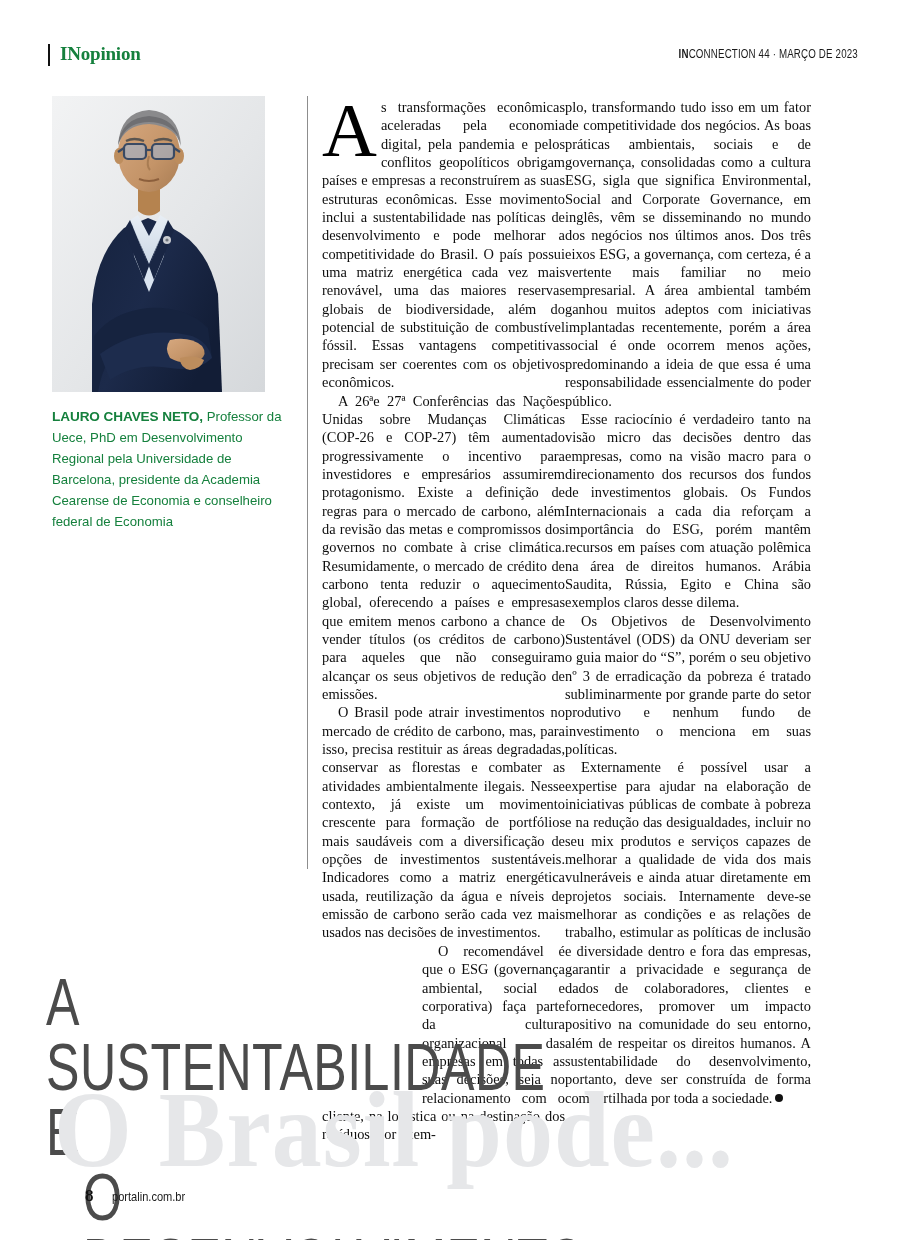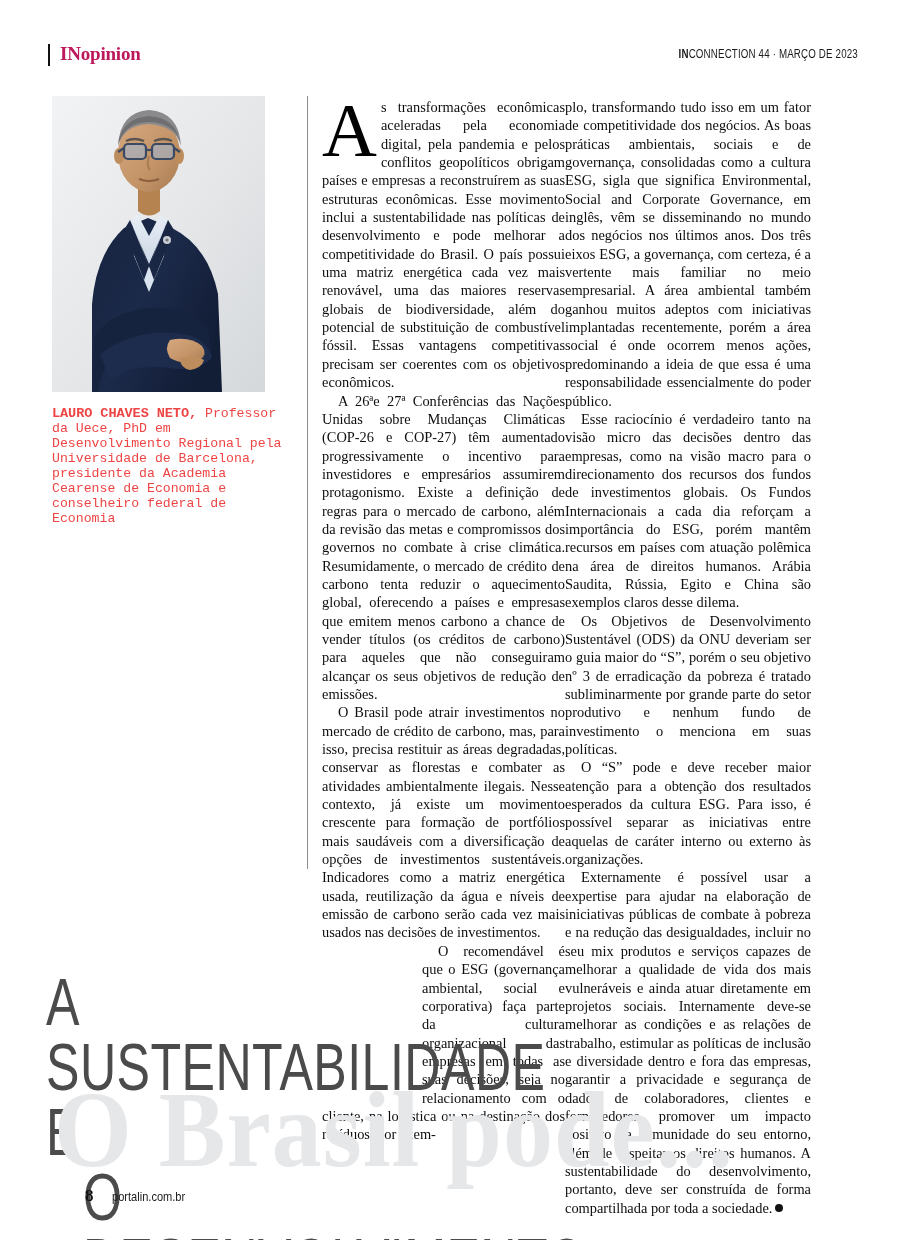--- a/index.html
+++ b/index.html
@@ -33,21 +33,21 @@
     background: #111;
   }
   .section-title {
     position: absolute;
     left: 12px;
     top: -1px;
     font-family: "Liberation Serif", serif;
     font-weight: bold;
     font-size: 19px;
     letter-spacing: -0.2px;
-    color: #be185d;
+    color: #15803d;
   }
   .issue-line {
     position: absolute;
     right: 0;
     top: 3px;
     font-family: "Liberation Sans", sans-serif;
     font-size: 12.5px;
     font-weight: bold;
     letter-spacing: 0.2px;
     color: #1a1a1a;
@@ -68,24 +68,24 @@
     background: #e9eaec;
   }
   .photo svg { display: block; }
 
   
   .bio {
     position: absolute;
     left: 52px;
     top: 406px;
     width: 232px;
-    font-family: Liberation Mono, monospace;
+    font-family: Liberation Sans, sans-serif;
     font-size: 13.2px;
-    line-height: 15px;
-    color: #ef4444;
+    line-height: 21px;
+    color: #15803d;
   }
   .bio-name {
     font-weight: bold;
     font-size: 13.6px;
     letter-spacing: -0.1px;
   }
 
   
   .divider {
     position: absolute;
@@ -309,21 +309,20 @@
     <p class="first"><span class="dropcap">A</span><span>s transformações econômicas aceleradas pela economia digital, pela pandemia e pelos conflitos geopolíticos obrigam países e empresas a reconstruírem as suas estruturas econômicas. Esse movimento inclui a sustentabilidade nas políticas de desenvolvimento e pode melhorar a competitividade do Brasil. O país possui uma matriz energética cada vez mais renovável, uma das maiores reservas globais de biodiversidade, além do potencial de substituição de combustível fóssil. Essas vantagens competitivas precisam ser coerentes com os objetivos econômicos.</span></p>
     <p><span>A 26ªe 27ª Conferências das Nações Unidas sobre Mudanças Climáticas (COP-26 e COP-27) têm aumentado progressivamente o incentivo para investidores e empresários assumirem protagonismo. Existe a definição de regras para o mercado de carbono, além da revisão das metas e compromissos dos governos no combate à crise climática. Resumidamente, o mercado de crédito de carbono tenta reduzir o aquecimento global, oferecendo a países e empresas que emitem menos carbono a chance de vender títulos (os créditos de carbono) para aqueles que não conseguiram alcançar os seus objetivos de redução de emissões.</span></p>
     <p><span>O Brasil pode atrair investimentos no mercado de crédito de carbono, mas, para isso, precisa restituir as áreas degradadas, conservar as florestas e combater as atividades ambientalmente ilegais. Nesse contexto, já existe um movimento crescente para formação de portfólios mais saudáveis com a diversificação de opções de investimentos sustentáveis. Indicadores como a matriz energética usada, reutilização da água e níveis de emissão de carbono serão cada vez mais usados nas decisões de investimentos.</span></p>
     <p><span class="shape-pusher"></span><span class="shape-pusher"></span><span class="shape-pusher"></span><span class="shape-pusher"></span><span class="shape-pusher"></span><span class="shape-pusher"></span><span class="shape-pusher"></span><span class="shape-pusher"></span><span class="shape-pusher"></span><span>O recomendável é que o ESG (governança ambiental, social e corporativa) faça parte da cultura organizacional das empresas em todas as suas decisões, seja no relacionamento com o cliente, na logística ou na destinação dos resíduos, por exem-</span></p>
   </div>
 
   <div class="col col-right">
     <p class="first"><span>plo, transformando tudo isso em um fator de competitividade dos negócios. As boas práticas ambientais, sociais e de governança, consolidadas como a cultura ESG, sigla que significa Environmental, Social and Corporate Governance, em inglês, vêm se disseminando no mundo dos negócios nos últimos anos. Dos três eixos ESG, a governança, com certeza, é a vertente mais familiar no meio empresarial. A área ambiental também ganhou muitos adeptos com iniciativas implantadas recentemente, porém a área social é onde ocorrem menos ações, predominando a ideia de que essa é uma responsabilidade essencialmente do poder público.</span></p>
     <p><span>Esse raciocínio é verdadeiro tanto na visão micro das decisões dentro das empresas, como na visão macro para o direcionamento dos recursos dos fundos de investimentos globais. Os Fundos Internacionais a cada dia reforçam a importância do ESG, porém mantêm recursos em países com atuação polêmica na área de direitos humanos. Arábia Saudita, Rússia, Egito e China são exemplos claros desse dilema.</span></p>
     <p><span>Os Objetivos de Desenvolvimento Sustentável (ODS) da ONU deveriam ser o guia maior do “S”, porém o seu objetivo nº 3 de erradicação da pobreza é tratado subliminarmente por grande parte do setor produtivo e nenhum fundo de investimento o menciona em suas políticas.</span></p>
-    <p><span>O “S” pode e deve receber maior atenção para a obtenção dos resultados esperados da cultura ESG. Para isso, é possível separar as iniciativas entre aquelas de caráter interno ou externo às organizações.</span></p>
     <p><span>Externamente é possível usar a expertise para ajudar na elaboração de iniciativas públicas de combate à pobreza e na redução das desigualdades, incluir no seu mix produtos e serviços capazes de melhorar a qualidade de vida dos mais vulneráveis e ainda atuar diretamente em projetos sociais. Internamente deve-se melhorar as condições e as relações de trabalho, estimular as políticas de inclusão e diversidade dentro e fora das empresas, garantir a privacidade e segurança de dados de colaboradores, clientes e fornecedores, promover um impacto positivo na comunidade do seu entorno, além de respeitar os direitos humanos. A sustentabilidade do desenvolvimento, portanto, deve ser construída de forma compartilhada por toda a sociedade.</span><span class="endmark"></span></p>
   </div>
 
   <div class="headline">
     <span class="l1">A SUSTENTABILIDADE E</span>
     <span class="l2">O DESENVOLVIMENTO</span>
   </div>
 
   <div class="watermark">O Brasil pode...</div>
 

